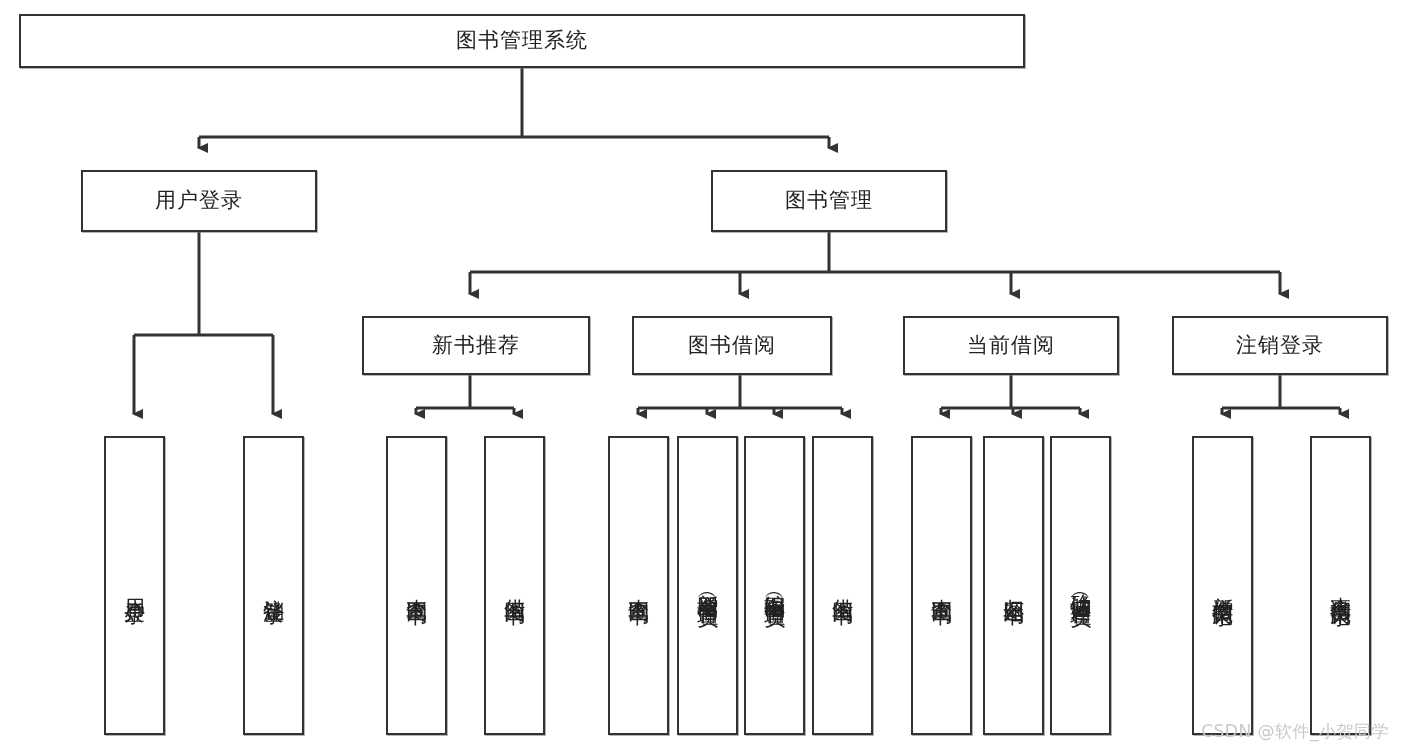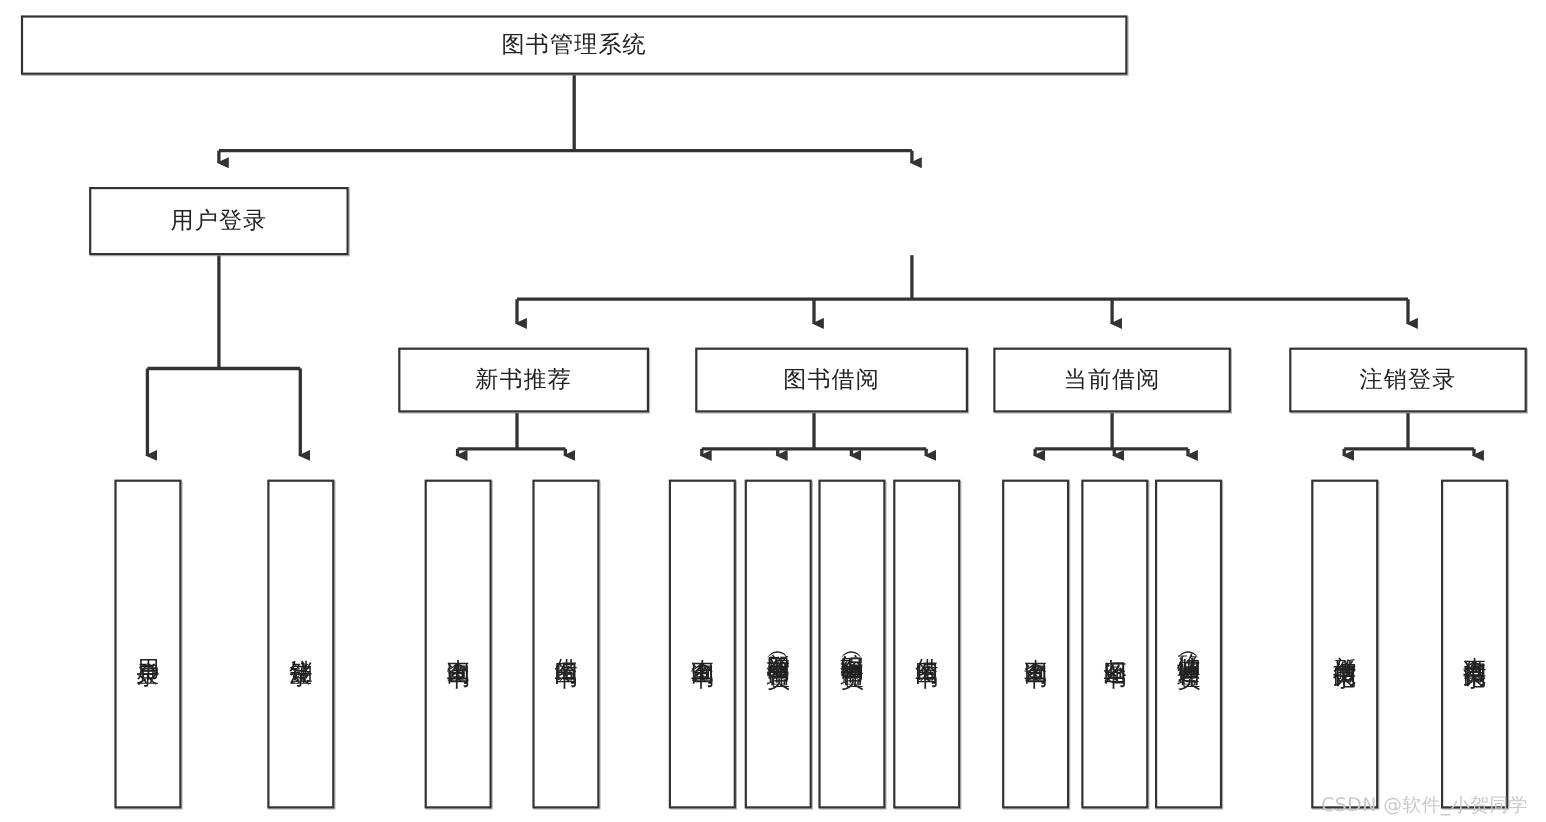--- a/index.html
+++ b/index.html
@@ -115,25 +115,28 @@
       </g>
   </svg>
 
   <div class="node node-h" style="left: 19px; top: 14px; width: 1006px; height: 54px;">
       <span>图书管理系统</span>
     </div>
 
   <div class="node node-h" style="left: 81px; top: 170px; width: 236px; height: 62px;">
       <span>用户登录</span>
     </div>
+  <div class="node node-h" style="left: 711px; top: 170px; width: 236px; height: 62px;">
+      <span>图书管理</span>
+    </div>
 
   <div class="node node-h" style="left: 362px; top: 316px; width: 228px; height: 59px;">
       <span>新书推荐</span>
     </div>
-  <div class="node node-h" style="left: 632px; top: 316px; width: 248px; height: 59px;">
+  <div class="node node-h" style="left: 632px; top: 316px; width: 200px; height: 59px;">
       <span>图书借阅</span>
     </div>
   <div class="node node-h" style="left: 903px; top: 316px; width: 216px; height: 59px;">
       <span>当前借阅</span>
     </div>
   <div class="node node-h" style="left: 1172px; top: 316px; width: 216px; height: 59px;">
       <span>注销登录</span>
     </div>
 
   <div class="node leaf node-v" style="left: 104px; top: 436px; width: 61px; height: 299px;">

